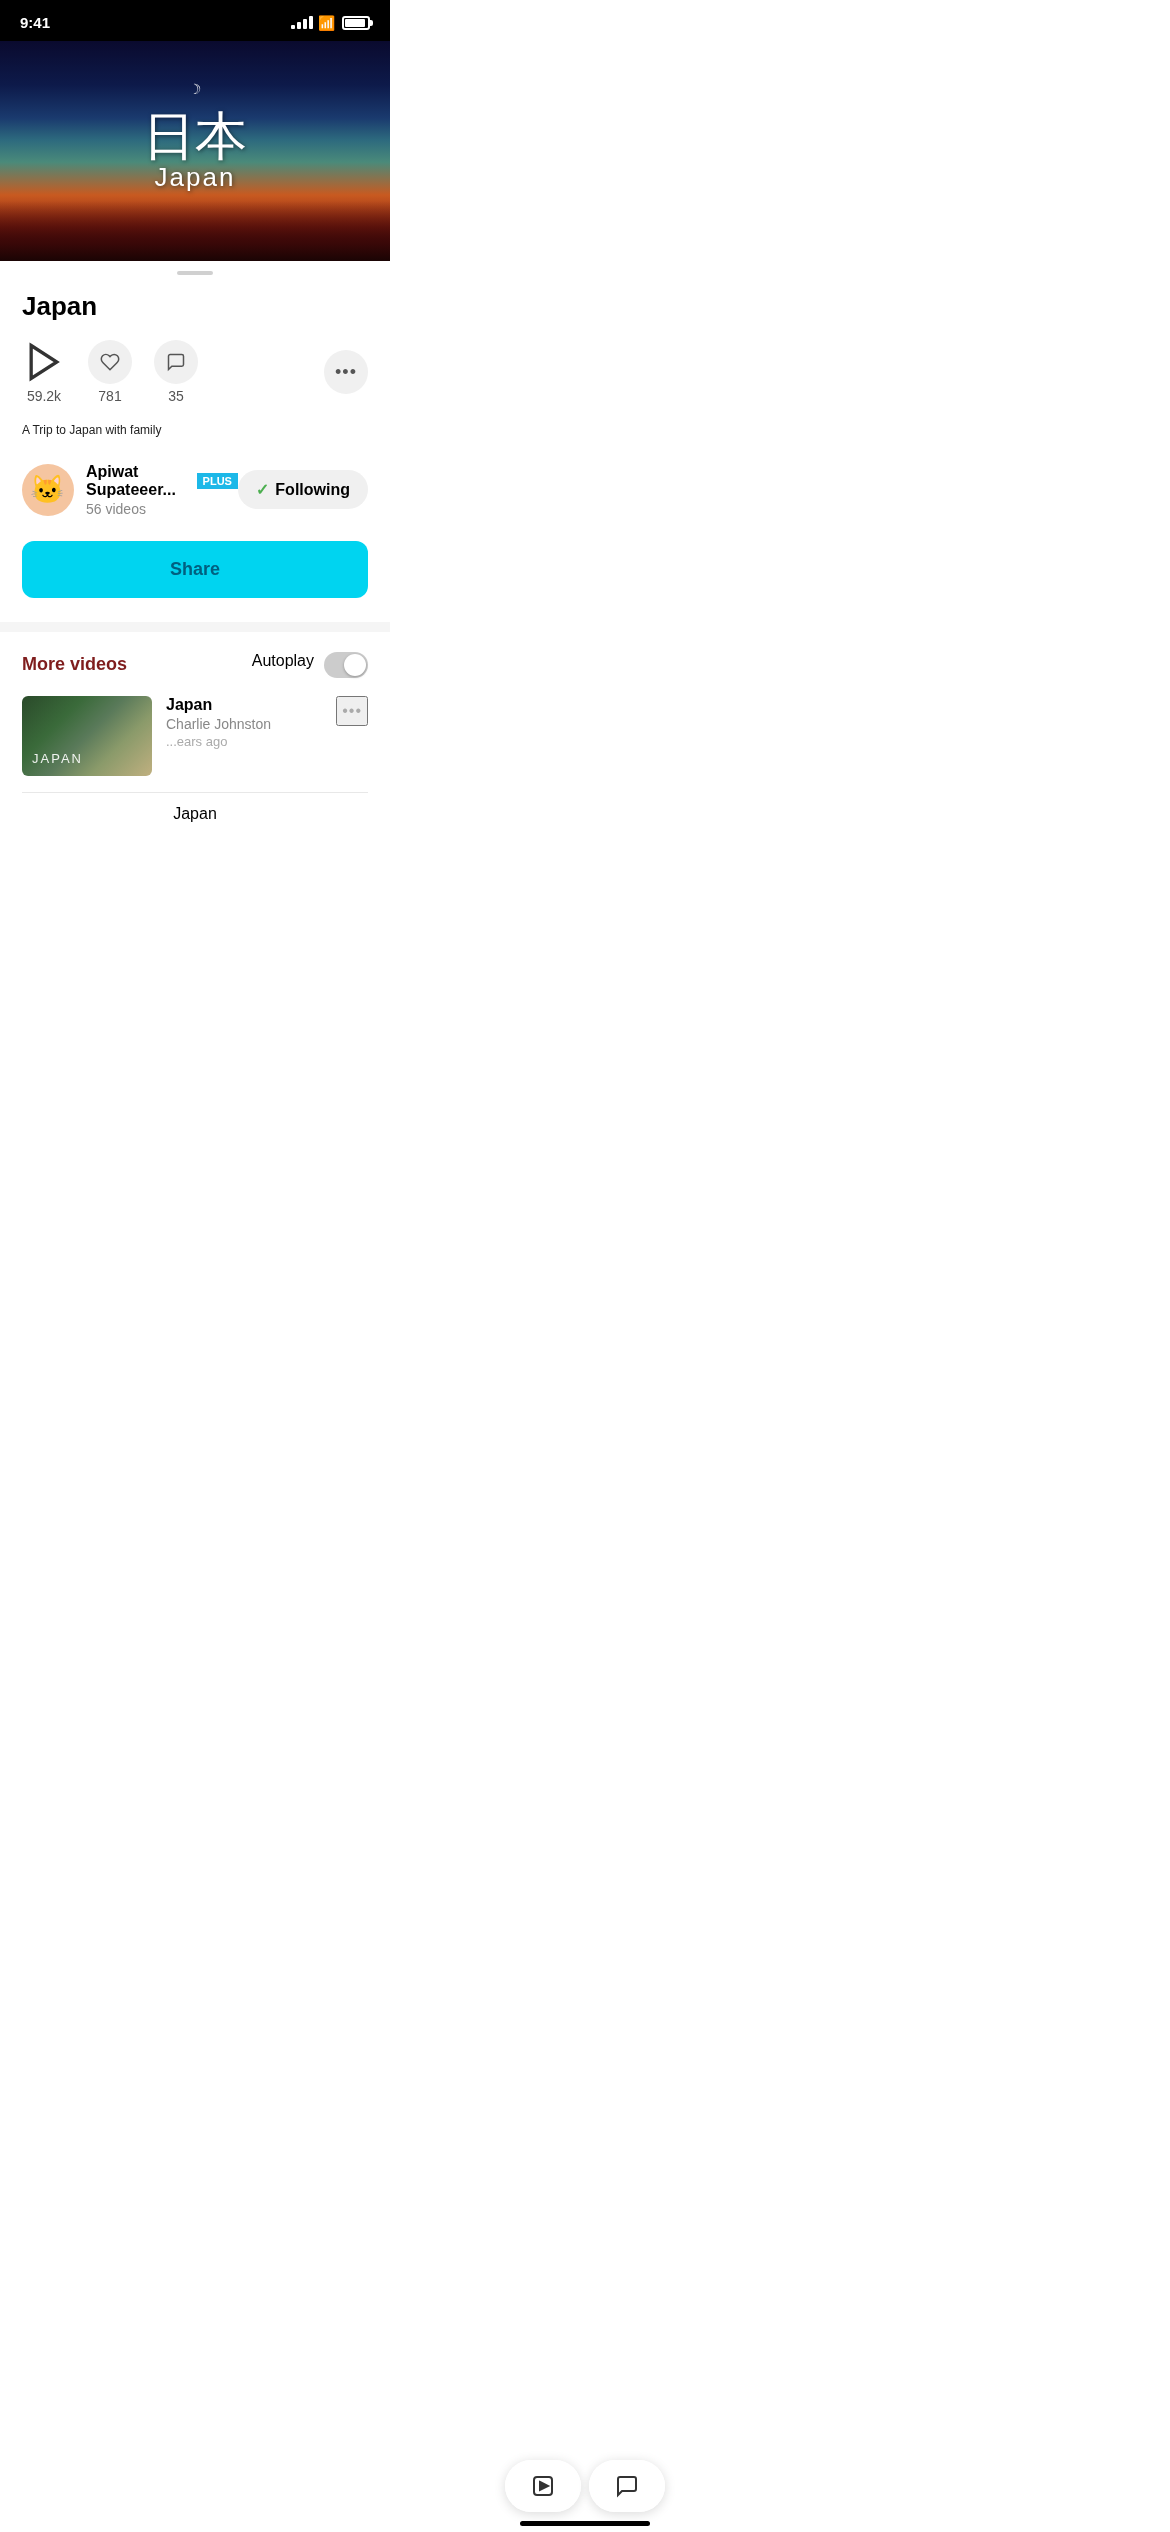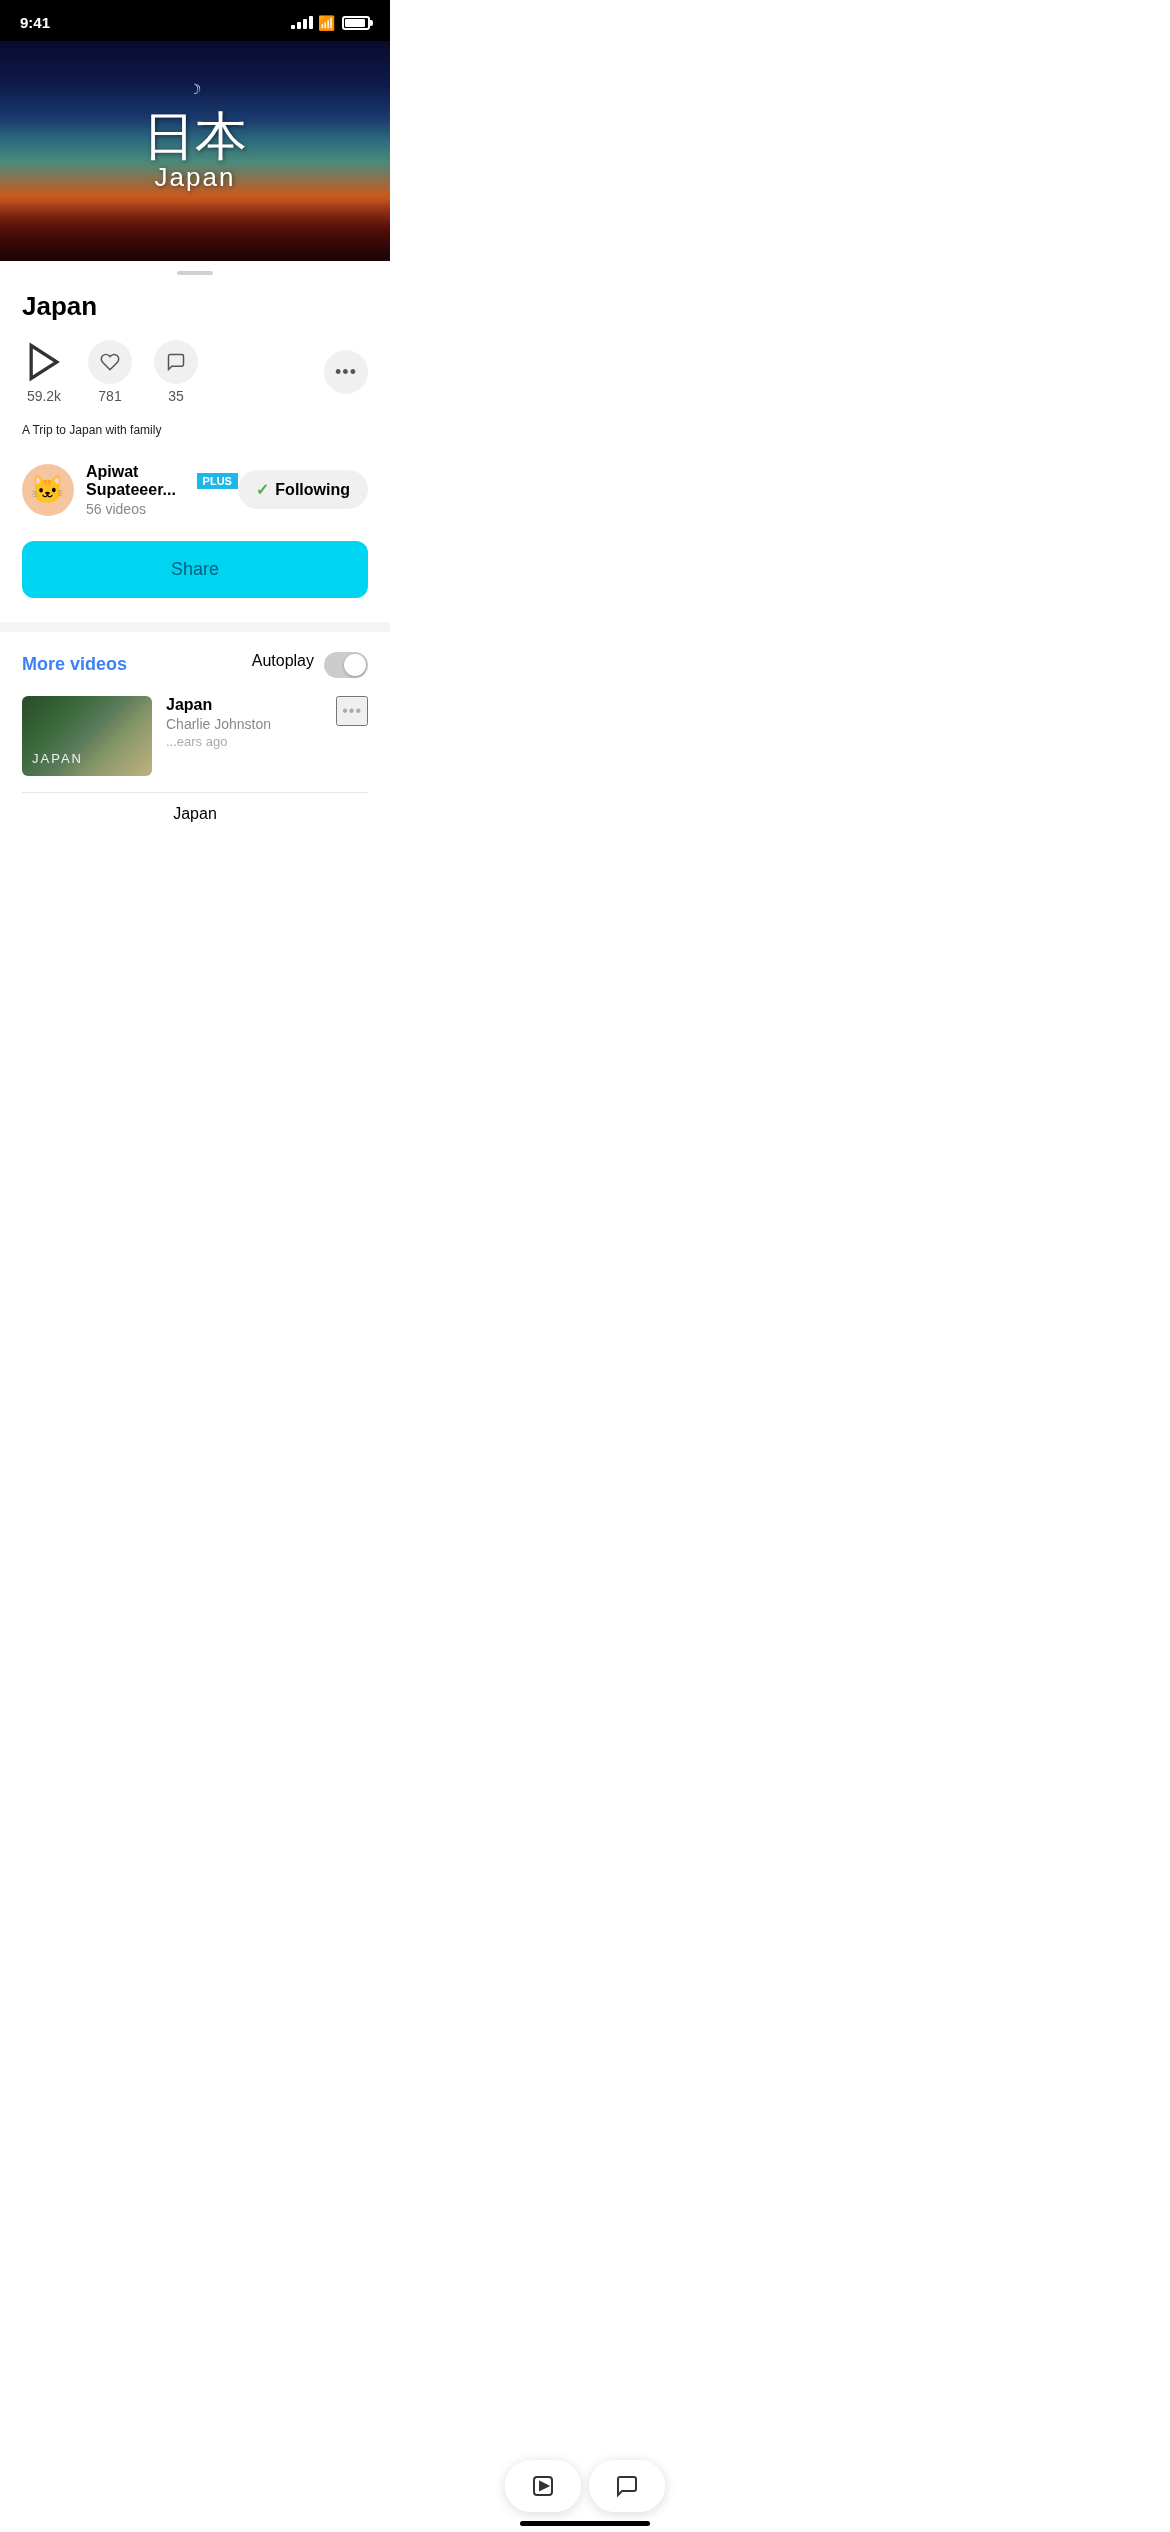--- a/index.html
+++ b/index.html
@@ -277,21 +277,21 @@
     }
 
     
     .share-btn {
       width: 100%;
       background: #00d4f0;
       border: none;
       border-radius: 12px;
       padding: 18px;
       font-size: 18px;
-      font-weight: 400;
+      font-weight: 700;
       color: #006080;
       cursor: pointer;
       margin-bottom: 24px;
     }
 
     
     .section-divider {
       height: 10px;
       background: #f5f5f5;
       margin: 0 -22px 20px;
@@ -301,21 +301,21 @@
     .more-videos-header {
       display: flex;
       align-items: center;
       justify-content: space-between;
       margin-bottom: 18px;
       padding: 0 22px;
     }
     .more-videos-title {
       font-size: 18px;
       font-weight: 700;
-      color: #3b82f6;
+      color: #7f1d1d;
     }
     .autoplay-row {
       display: flex;
       align-items: flex-start;
       gap: 10px;
     }
     .autoplay-label {
       font-size: 16px;
       color: #000;
     }

